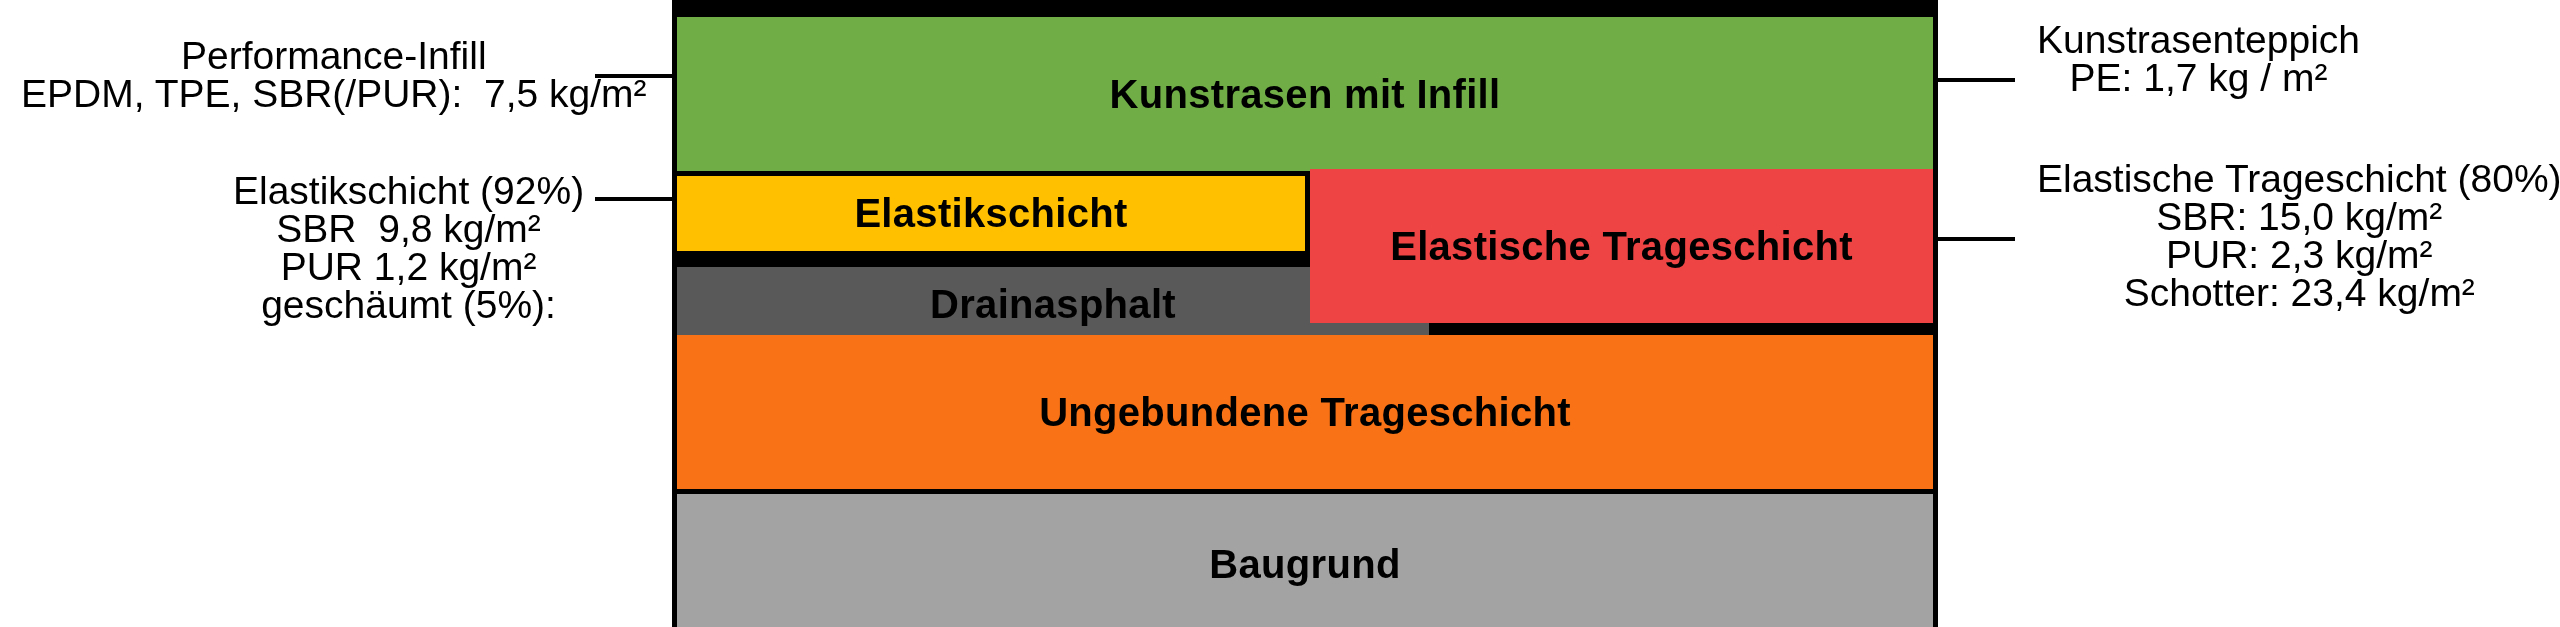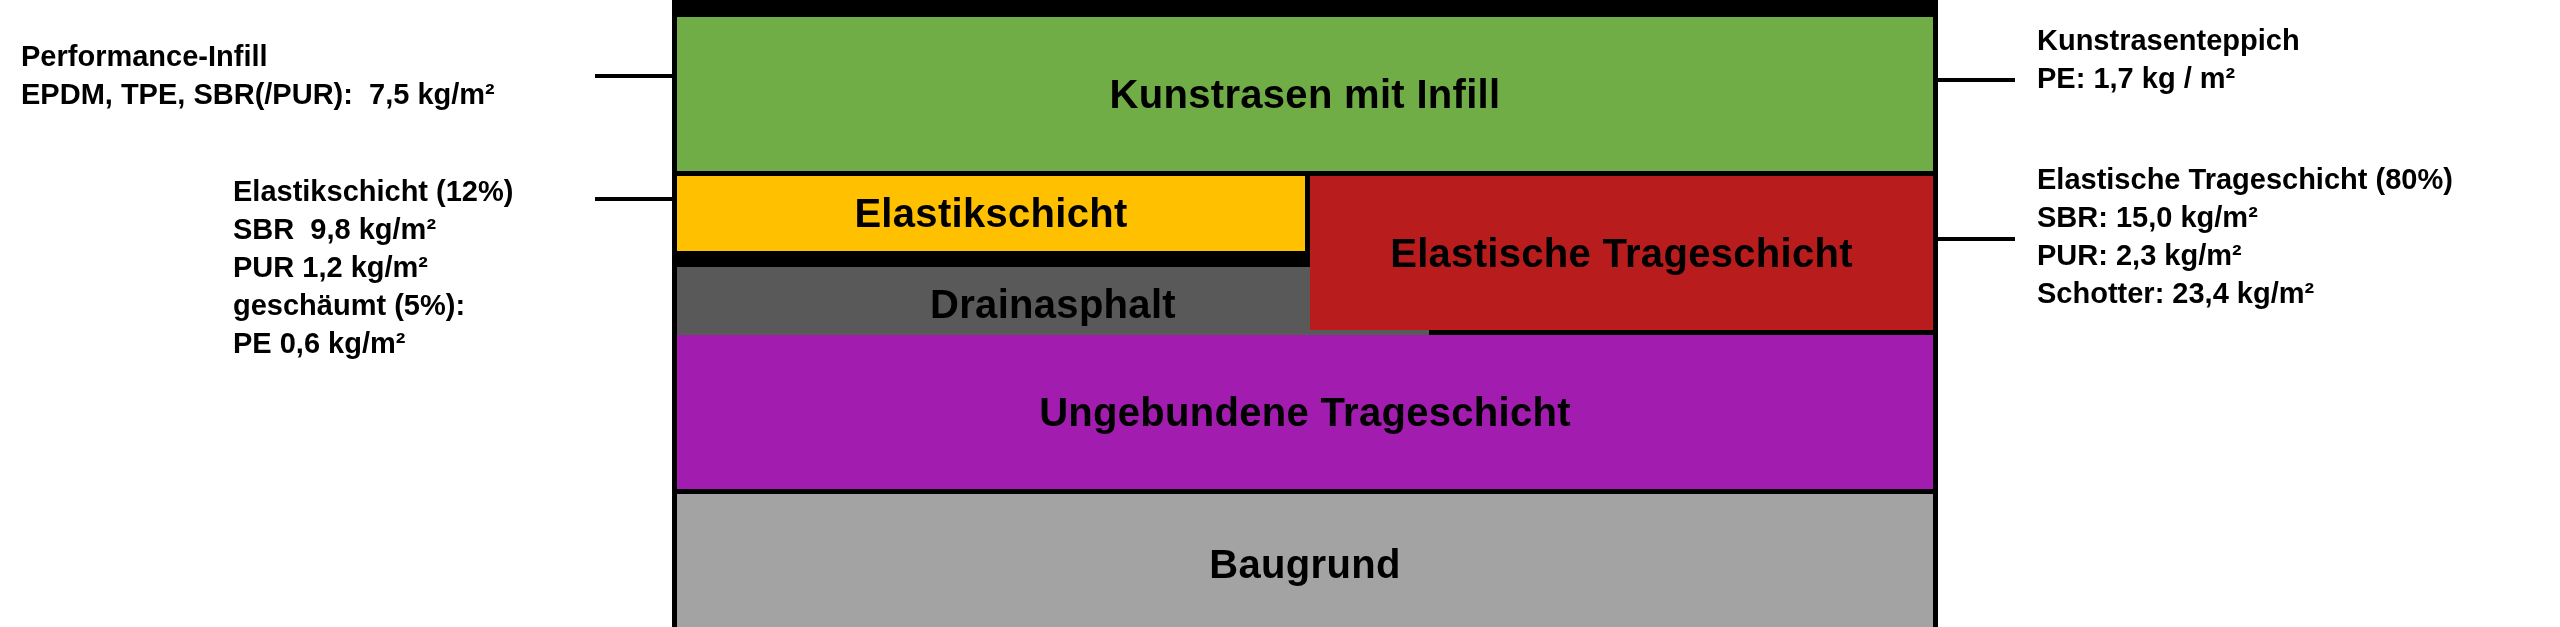--- a/index.html
+++ b/index.html
@@ -3,64 +3,63 @@
 <meta charset="utf-8">
 <style>
   html, body { margin:0; padding:0; background:#ffffff; }
   body { width:2560px; height:627px; position:relative; overflow:hidden;
          font-family:"Liberation Sans", "DejaVu Sans", sans-serif; color:#000; }
   .box { position:absolute; left:672px; top:0; width:1266px; height:627px;
          border:5px solid #000; box-sizing:border-box; background:#000; }
   .layer { position:absolute; box-sizing:border-box; display:flex;
            align-items:center; justify-content:center; font-weight:bold;
            font-size:40px; letter-spacing:0.3px;margin-top:12px; }
-  .ann { position:absolute; font-weight:bold; font-size:29px; line-height:38px; }
+  .ann { position:absolute; font-weight:normal; font-size:39px; line-height:38px;text-align:center; }
   .ann div { white-space:pre; }
   .conn { position:absolute; height:4px; background:#000; }
 </style>
 </head>
 <body>
 
 <div class="box">
   <div class="layer" style="left:0; top:0; width:1256px; height:154px; background:#70ad47;">
     <span>Kunstrasen mit Infill</span>
   </div>
   <div class="layer" style="left:0; top:159px; width:628px; height:75px; background:#ffc000;">
     <span>Elastikschicht</span>
   </div>
   <div class="layer" style="left:0; top:250px; width:752px; height:74px; background:#595959;">
     <span>Drainasphalt</span>
   </div>
-  <div class="layer" style="left:633px; top:159px; width:623px; height:154px; background:#b91c1c;">
+  <div class="layer" style="left:633px; top:152px; width:623px; height:154px; background:#ef4444;">
     <span>Elastische Trageschicht</span>
   </div>
-  <div class="layer" style="left:0; top:318px; width:1256px; height:154px; background:#a21caf;">
+  <div class="layer" style="left:0; top:318px; width:1256px; height:154px; background:#f97316;">
     <span>Ungebundene Trageschicht</span>
   </div>
   <div class="layer" style="left:0; top:477px; width:1256px; height:140px; background:#a3a3a3;">
     <span>Baugrund</span>
   </div>
 </div>
 
 <div class="conn" style="left:595px; top:74px; width:78px;"></div>
 <div class="conn" style="left:595px; top:197px; width:78px;"></div>
 <div class="conn" style="left:1937px; top:78px; width:78px;"></div>
 <div class="conn" style="left:1937px; top:237px; width:78px;"></div>
 
 <div class="ann" style="left:21px; top:37px;">
   <div>Performance-Infill</div>
   <div>EPDM, TPE, SBR(/PUR):  7,5 kg/m²</div>
 </div>
 
 <div class="ann" style="left:233px; top:172px;">
-  <div>Elastikschicht (12%)</div>
+  <div>Elastikschicht (92%)</div>
   <div>SBR  9,8 kg/m²</div>
   <div>PUR 1,2 kg/m²</div>
   <div>geschäumt (5%):</div>
-  <div>PE 0,6 kg/m²</div>
 </div>
 
 <div class="ann" style="left:2037px; top:21px;">
   <div>Kunstrasenteppich</div>
   <div>PE: 1,7 kg / m²</div>
 </div>
 
 <div class="ann" style="left:2037px; top:160px;">
   <div>Elastische Trageschicht (80%)</div>
   <div>SBR: 15,0 kg/m²</div>

